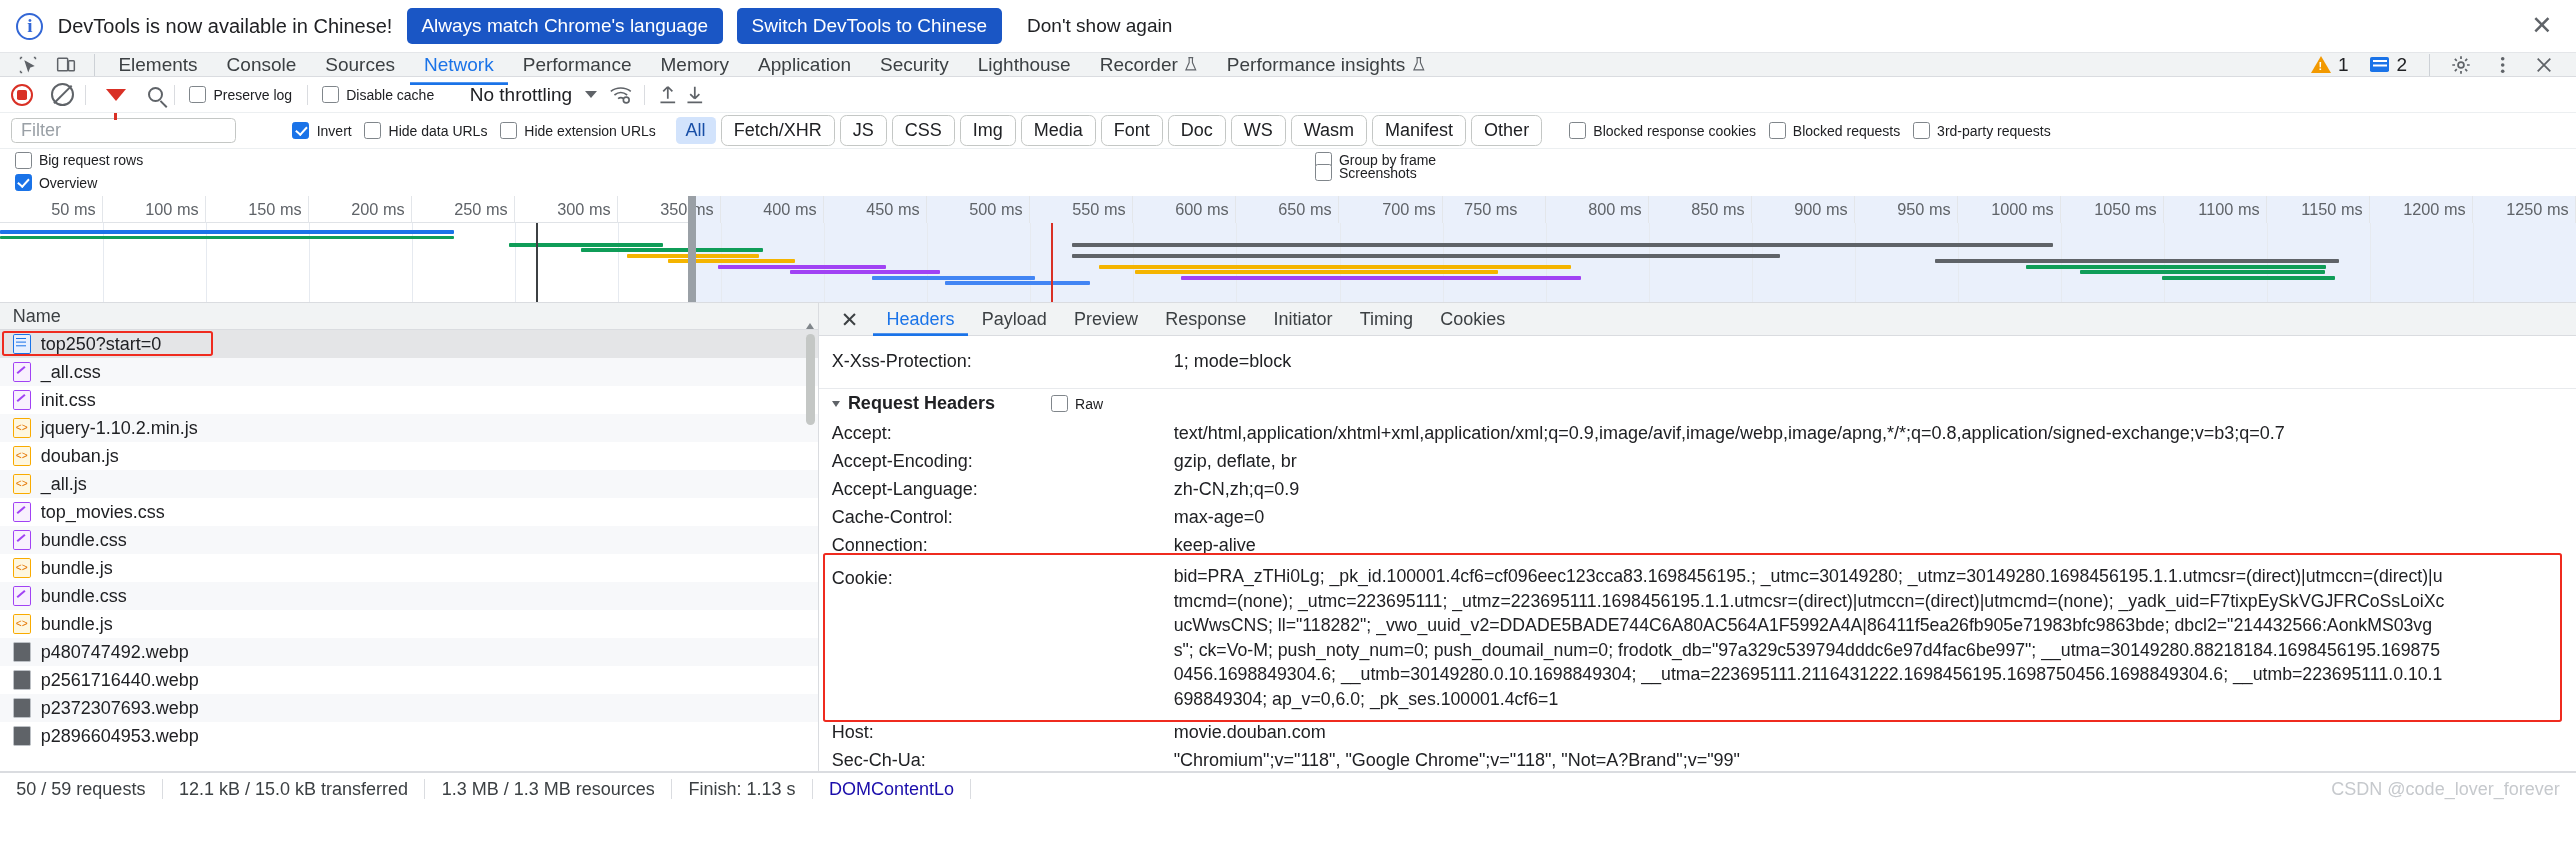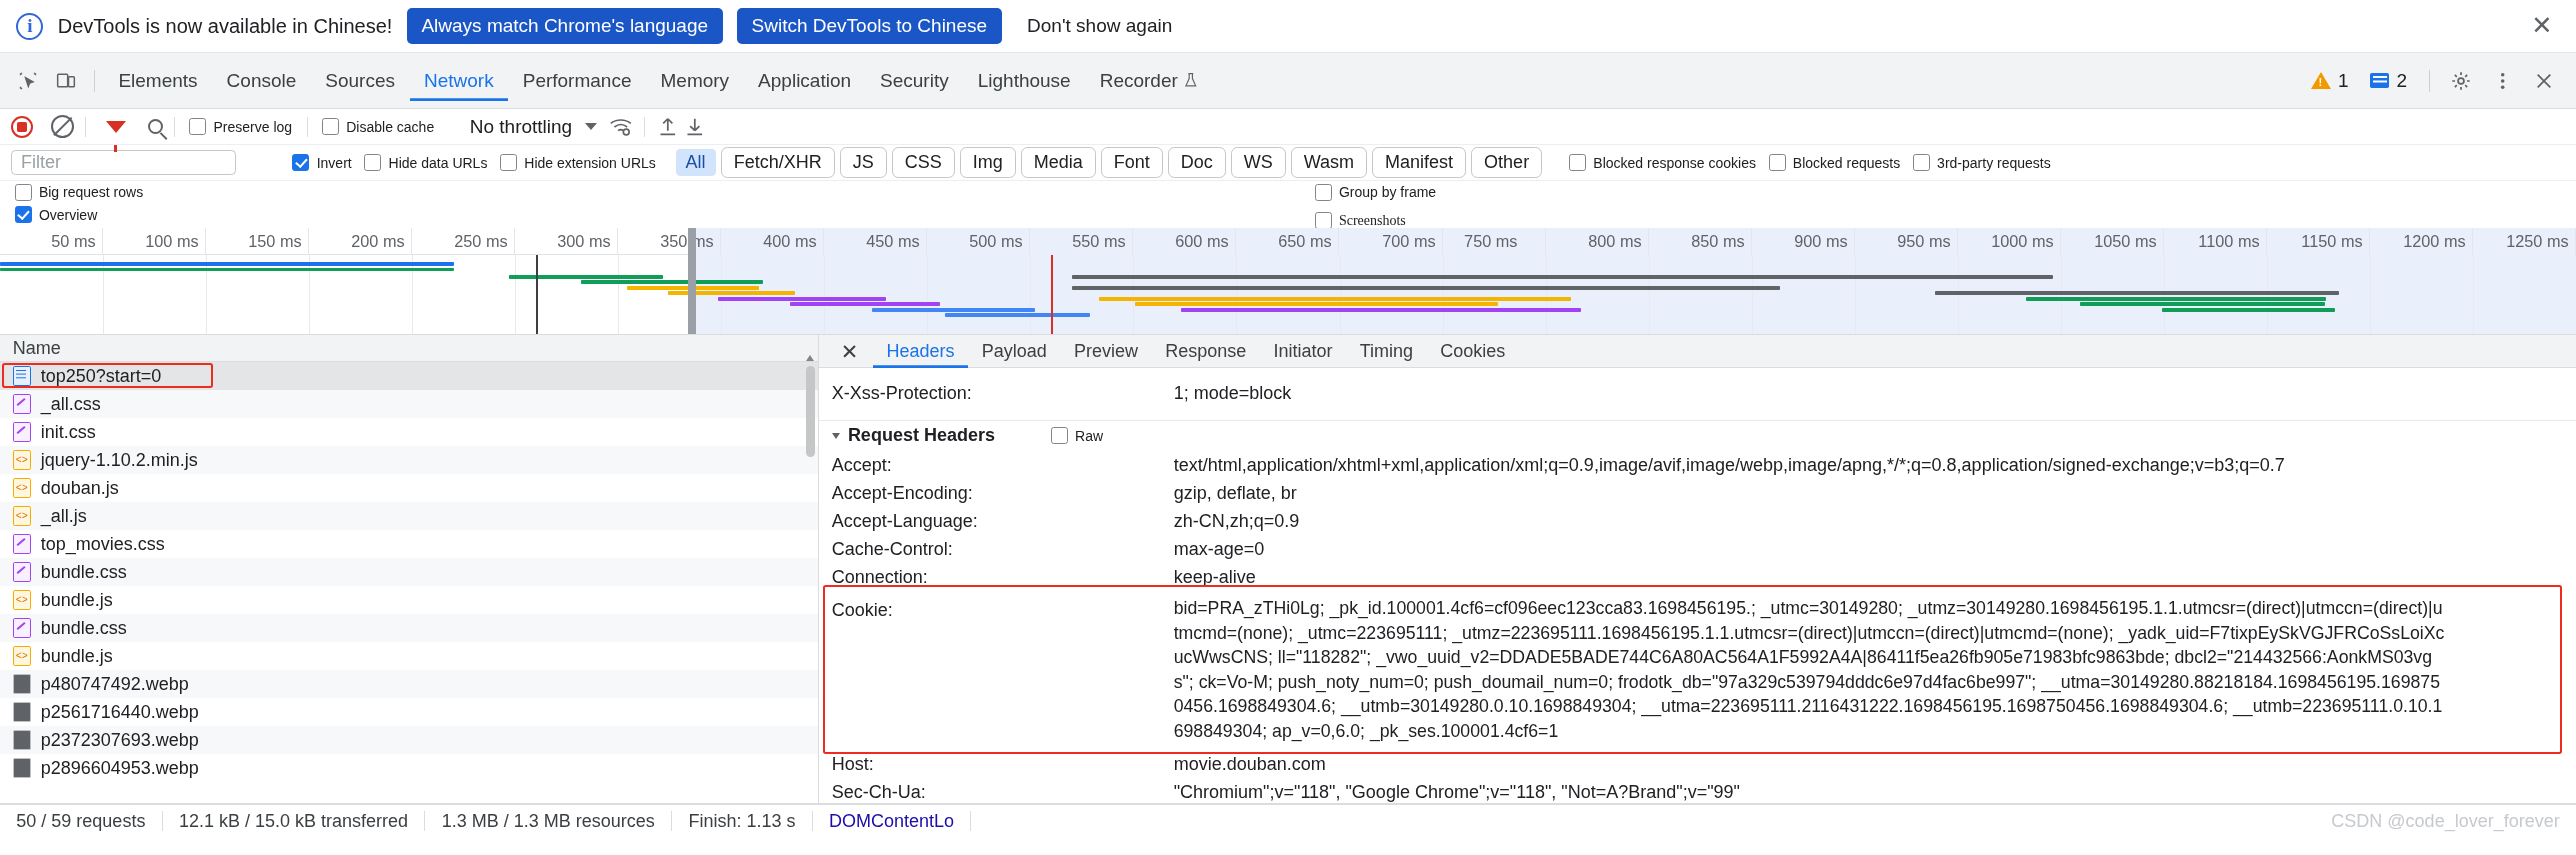--- a/index.html
+++ b/index.html
@@ -33,21 +33,21 @@
     padding: 7.3px 11px; font-size: 19px; font-family: "Liberation Sans", sans-serif;
     white-space: nowrap; cursor: pointer;
   }
   .infobar-close {
     margin-left: auto; font-size: 25.4px; color: #5f6368; cursor: pointer;
     padding: 0 7.3px; line-height: 1;
   }
 
   
   .tabbar {
-    height: 56px; background: #f1f3f4; display: flex; align-items: center;
+    height: 24px; background: #f1f3f4; display: flex; align-items: center;
     padding: 0 9px; border-bottom: 0.9px solid #dadce0; gap: 0;
   }
   .tb-icon-btn {
     width: 38px; height: 35px; display: flex; align-items: center; justify-content: center;
     cursor: pointer; color: #5f6368;
   }
   .tb-sep { width: 0.9px; height: 22px; background: #cdd1d6; margin: 0 9px; flex: none; }
   .tab {
     padding: 0 14.5px; height: 40px; display: flex; align-items: center;
     font-size: 19px; color: #3c4043; cursor: pointer; white-space: nowrap; gap: 6.4px;
@@ -128,21 +128,21 @@
     border: 0.9px solid #c4c7c5; border-radius: 6.4px; padding: 2.7px 11.8px; font-size: 18px;
     color: #202124; cursor: pointer; white-space: nowrap; background: #fff; line-height: 1.35;
   }
   .chip-plain { border: none; background: #d2e3fc; border-radius: 4.5px; padding: 2.7px 10px; font-size: 18px; color: #174ea6; cursor: pointer; }
 
   
   .opt-rows { position: relative; background: #fff; height: 47px; padding-left: 11px; }
   .opt-a { position: absolute; top: 2.7px; left: 11px; }
   .opt-b { position: absolute; top: 25.4px; left: 11px; }
   .opt-c { position: absolute; top: 2.7px; left: 1311px; }
-  .opt-d { position: absolute; top: 31px; left: 1311px; font-family: Liberation Serif, serif; }
+  .opt-d { position: absolute; top: 15px; left: 1311px; }
 
   
   .overview { position: relative; height: 107px; border-bottom: 0.9px solid #dadce0; overflow: hidden; background: #fff; }
   .ov-ruler { position: relative; height: 27px; border-bottom: 0.9px solid #e0e3e7; }
   .ov-tick {
     position: absolute; top: 0; height: 27px; border-right: 0.9px solid #e3e6ea;
     font-size: 16.3px; color: #5f6368; text-align: right; padding-right: 6.4px; line-height: 27px;
     white-space: nowrap;
   }
   .ov-body { position: relative; height: 79px; background: #fff; }
@@ -271,20 +271,26 @@
       <span>Application</span>
     </div>
   <div class="tab">
       <span>Security</span>
     </div>
   <div class="tab">
       <span>Lighthouse</span>
     </div>
   <div class="tab">
     <span>Recorder</span>
+    <svg width="13.6" height="16.3" viewBox="0 0 16 20" fill="none" stroke="#5f6368" stroke-width="1.4">
+        <path d="M6 2v6L2 17h12L10 8V2M5 2h6"></path>
+      </svg>
+  </div>
+  <div class="tab">
+    <span>Performance insights</span>
     <svg width="13.6" height="16.3" viewBox="0 0 16 20" fill="none" stroke="#5f6368" stroke-width="1.4">
         <path d="M6 2v6L2 17h12L10 8V2M5 2h6"></path>
       </svg>
   </div>
 
   <div class="tab-right">
     <div class="warn-group">
       <span class="tri-warn"></span>
       <span>1</span>
     </div>

